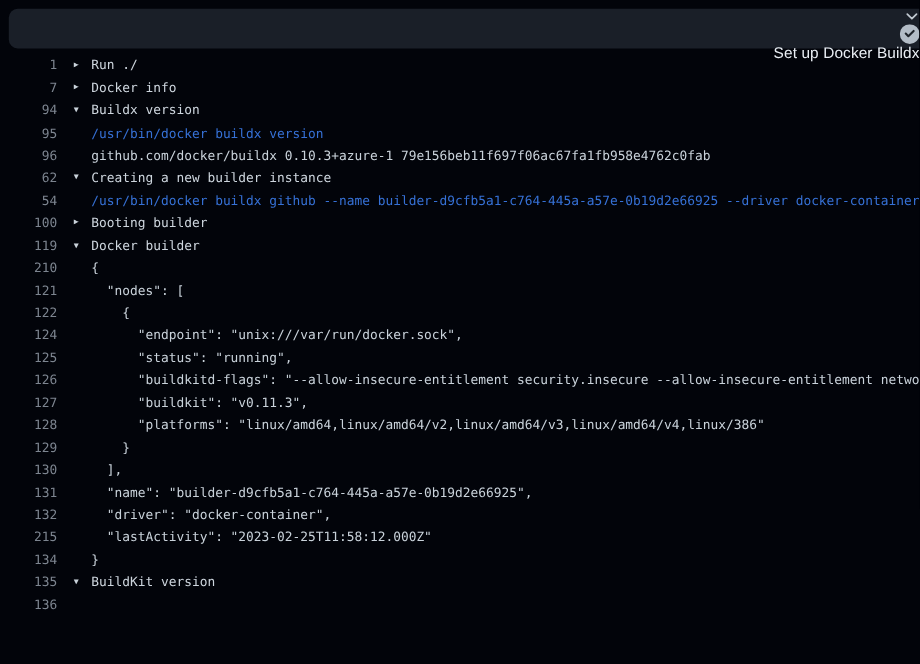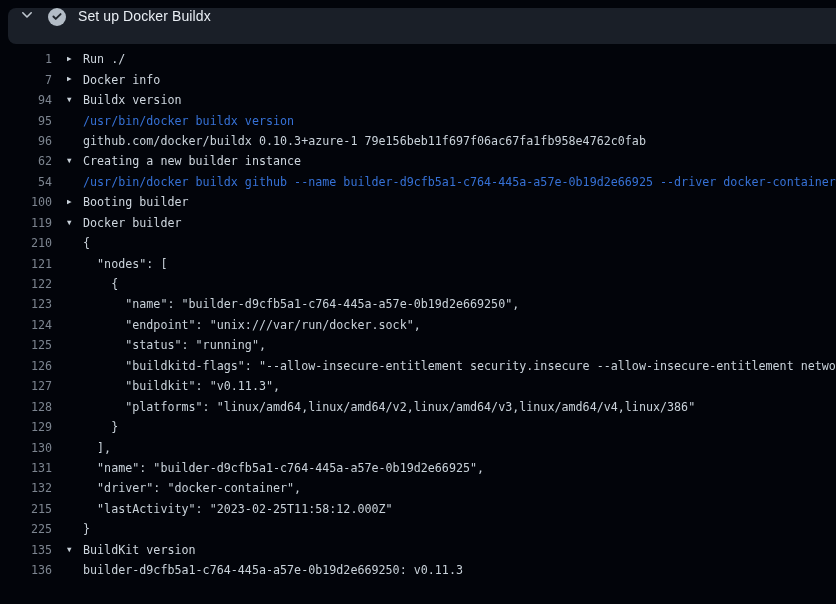--- a/index.html
+++ b/index.html
@@ -12,22 +12,23 @@
     font-family: "Liberation Sans", sans-serif;
   }
   
   #step-header {
     position: absolute;
     top: 8px; left: 8px; right: 0;
     height: 36px;
     background: #1a1f28;
     border-radius: 8px 0 0 8px;
     display: flex;
-    align-items: flex-start;
+    align-items: flex-end;
     cursor: pointer;
+    flex-direction: column;
   }
   #step-header .chev {
     width: 14px; height: 14px;
     margin-left: 12px;
     flex-shrink: 0;
     display: block;
   }
   #step-header .badge {
     width: 18px; height: 18px;
     margin-left: 14px;
@@ -97,29 +98,28 @@
       <div class="row group"><span class="num">94</span><span class="arrow">▼</span><span class="text">Buildx version</span></div>
       <div class="row command"><span class="num">95</span><span class="arrow"></span><span class="text">/usr/bin/docker buildx version</span></div>
       <div class="row output"><span class="num">96</span><span class="arrow"></span><span class="text">github.com/docker/buildx 0.10.3+azure-1 79e156beb11f697f06ac67fa1fb958e4762c0fab</span></div>
       <div class="row group"><span class="num">62</span><span class="arrow">▼</span><span class="text">Creating a new builder instance</span></div>
       <div class="row command"><span class="num">54</span><span class="arrow"></span><span class="text">/usr/bin/docker buildx github --name builder-d9cfb5a1-c764-445a-a57e-0b19d2e66925 --driver docker-container</span></div>
       <div class="row group"><span class="num">100</span><span class="arrow">▶</span><span class="text">Booting builder</span></div>
       <div class="row group"><span class="num">119</span><span class="arrow">▼</span><span class="text">Docker builder</span></div>
       <div class="row output"><span class="num">210</span><span class="arrow"></span><span class="text">{</span></div>
       <div class="row output"><span class="num">121</span><span class="arrow"></span><span class="text">  "nodes": [</span></div>
       <div class="row output"><span class="num">122</span><span class="arrow"></span><span class="text">    {</span></div>
-      <div class="row output"><span class="num">123</span><span class="arrow"></span><span class="text">      "name": "builder-d9cfb5a1-c764-445a-a57e-0b19d2e669250",</span></div>
       <div class="row output"><span class="num">124</span><span class="arrow"></span><span class="text">      "endpoint": "unix:///var/run/docker.sock",</span></div>
       <div class="row output"><span class="num">125</span><span class="arrow"></span><span class="text">      "status": "running",</span></div>
       <div class="row output"><span class="num">126</span><span class="arrow"></span><span class="text">      "buildkitd-flags": "--allow-insecure-entitlement security.insecure --allow-insecure-entitlement networ</span></div>
       <div class="row output"><span class="num">127</span><span class="arrow"></span><span class="text">      "buildkit": "v0.11.3",</span></div>
       <div class="row output"><span class="num">128</span><span class="arrow"></span><span class="text">      "platforms": "linux/amd64,linux/amd64/v2,linux/amd64/v3,linux/amd64/v4,linux/386"</span></div>
       <div class="row output"><span class="num">129</span><span class="arrow"></span><span class="text">    }</span></div>
       <div class="row output"><span class="num">130</span><span class="arrow"></span><span class="text">  ],</span></div>
       <div class="row output"><span class="num">131</span><span class="arrow"></span><span class="text">  "name": "builder-d9cfb5a1-c764-445a-a57e-0b19d2e66925",</span></div>
       <div class="row output"><span class="num">132</span><span class="arrow"></span><span class="text">  "driver": "docker-container",</span></div>
       <div class="row output"><span class="num">215</span><span class="arrow"></span><span class="text">  "lastActivity": "2023-02-25T11:58:12.000Z"</span></div>
-      <div class="row output"><span class="num">225</span><span class="arrow"></span><span class="text">}</span></div>
+      <div class="row output"><span class="num">134</span><span class="arrow"></span><span class="text">}</span></div>
       <div class="row group"><span class="num">135</span><span class="arrow">▼</span><span class="text">BuildKit version</span></div>
-      <div class="row output"><span class="num">136</span><span class="arrow"></span><span class="text">builder-d9cfb5a1-c764-445a-a57e-0b19d2e669250: v0.11.3</span></div>
+      <div class="row output"><span class="num">136</span><span class="arrow"></span></div>
     </div>
 
 </div>
 
 </body></html>

